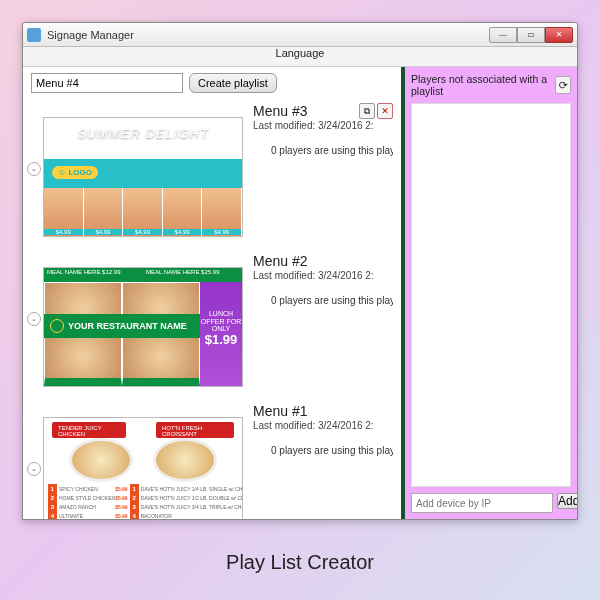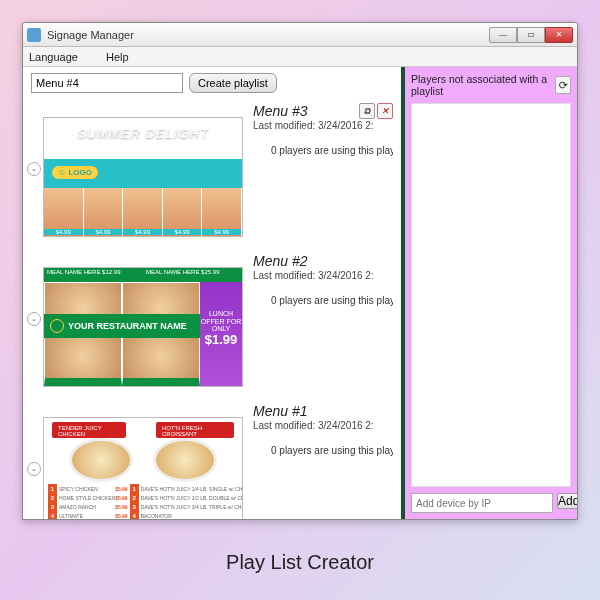--- a/index.html
+++ b/index.html
@@ -56,20 +56,21 @@
   .menubar {
     height: 20px;
     background: #f4f4f4;
     border-bottom: 1px solid #ccc;
     display: flex;
     align-items: center;
     padding: 0 6px;
     gap: 28px;
     font-size: 11px;
     color: #222;
+    flex-direction: column;
   }
   .menubar span { cursor: default; }
   .content {
     flex: 1;
     display: flex;
     background: #fff;
     overflow: hidden;
   }
   .leftcol {
     flex: 1;
@@ -179,21 +180,21 @@
   .thumb3 .menu .row{display:flex;font-size:5px;height:9px;align-items:center;}
   .thumb3 .menu .num{width:9px;height:9px;background:#e85020;color:#fff;display:flex;align-items:center;justify-content:center;margin-right:2px;font-size:6px;font-weight:bold;}
   .thumb3 .menu .nm{flex:1;color:#666;white-space:nowrap;overflow:hidden;}
   .thumb3 .menu .pr{color:#e85020;font-weight:bold;}
 
   .pl-info {
     flex: 1;
     padding: 2px 0 0 4px;
     min-width: 0;
   }
-  .pl-head { display:flex; align-items:center; gap:12px;font-style:italic;}
+  .pl-head { display:flex; align-items:center; gap:12px;}
   .pl-title { font-size: 14px; color: #222; }
   .pl-actions { margin-left:auto; display:flex; gap:2px;}
   .iconbtn {
     width: 16px; height:16px; border:1px solid #999; background:#f5f5f5;
     display:flex;align-items:center;justify-content:center;font-size:9px;border-radius:2px;
   }
   .iconbtn.del{ color:#c00; border-color:#c66;}
   .pl-modified { font-size: 10px; color:#444; margin-top:1px; white-space:nowrap; overflow:hidden; text-overflow:clip;}
   .pl-players { font-size: 10px; color:#333; margin-top:14px; white-space:nowrap; overflow:hidden;margin-left:18px;}
 

